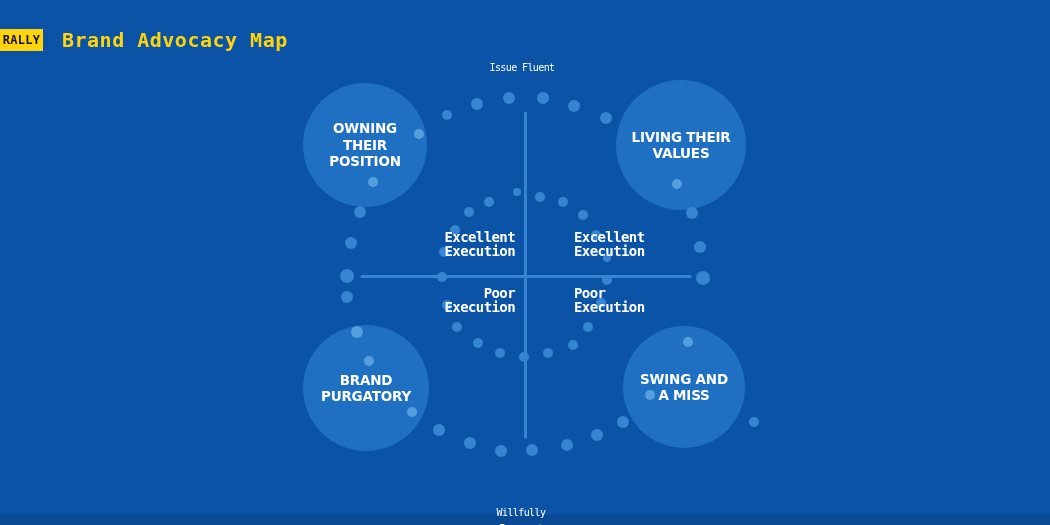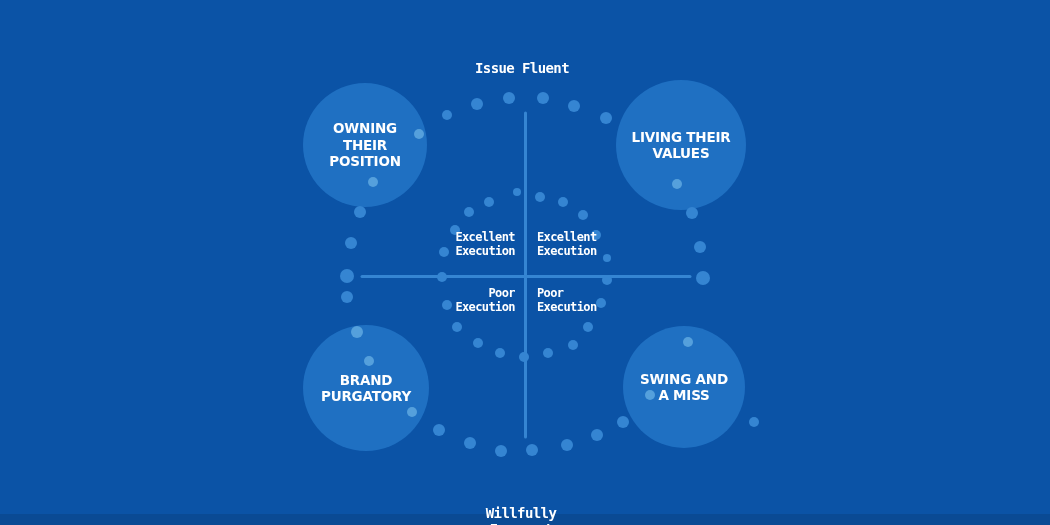--- a/index.html
+++ b/index.html
@@ -46,47 +46,51 @@
   .q-tr{left:616px;top:80px;width:130px;height:130px;}
   .q-bl{left:303px;top:325px;width:126px;height:126px;}
   .q-br{left:623px;top:326px;width:122px;height:122px;}
 
   
   .axes-svg{position:absolute;left:0;top:0;width:1050px;height:525px;z-index:3;pointer-events:none;}
   .axes-svg line{stroke:var(--axis-line);stroke-width:3;stroke-linecap:round;}
 
   
   .axis-label{
-    position:absolute;color:var(--text-white);font-weight:bold;
-    font-size:14px;letter-spacing:-0.6px;line-height:16px;
+    position:absolute;color:var(--text-white);font-weight:normal;
+    font-size:10px;letter-spacing:-0.6px;line-height:16px;
     white-space:pre-line;z-index:4;
   }
   .axis-top{left:422px;top:60px;width:200px;text-align:center;}
   .axis-bottom{left:421px;top:472px;width:200px;text-align:center;margin-top:33px;}
   .axis-left{left:211px;top:258px;width:140px;text-align:center;line-height:16.5px;}
   .axis-right{left:730px;top:258px;width:160px;text-align:left;line-height:16.5px;}
 
   
   .exec{
     position:absolute;color:var(--text-white);font-weight:bold;
-    font-size:12px;letter-spacing:-0.6px;line-height:13.5px;
-    white-space:pre-line;z-index:4;
+    font-size:14px;letter-spacing:-0.6px;line-height:13.5px;
+    white-space:pre-line;z-index:4;margin-left:37px;
   }
   .exec-ul{right:535px;top:231px;text-align:right;}
   .exec-ur{left:537px;top:231px;text-align:left;}
   .exec-ll{right:535px;top:287px;text-align:right;}
   .exec-lr{left:537px;top:287px;text-align:left;}
 </style>
 </head>
 <body>
 
 <div class="stage">
 
   <div class="bottom-band"></div>
 
+  <header class="header">
+    <span class="badge">RALLY</span>
+    <h1 class="title">Brand Advocacy Map</h1>
+  </header>
 
   <div class="quad q-tr">
     <span>LIVING THEIR
 VALUES</span>
   </div>
   <div class="quad q-tl">
     <span>OWNING
 THEIR
 POSITION</span>
   </div>

